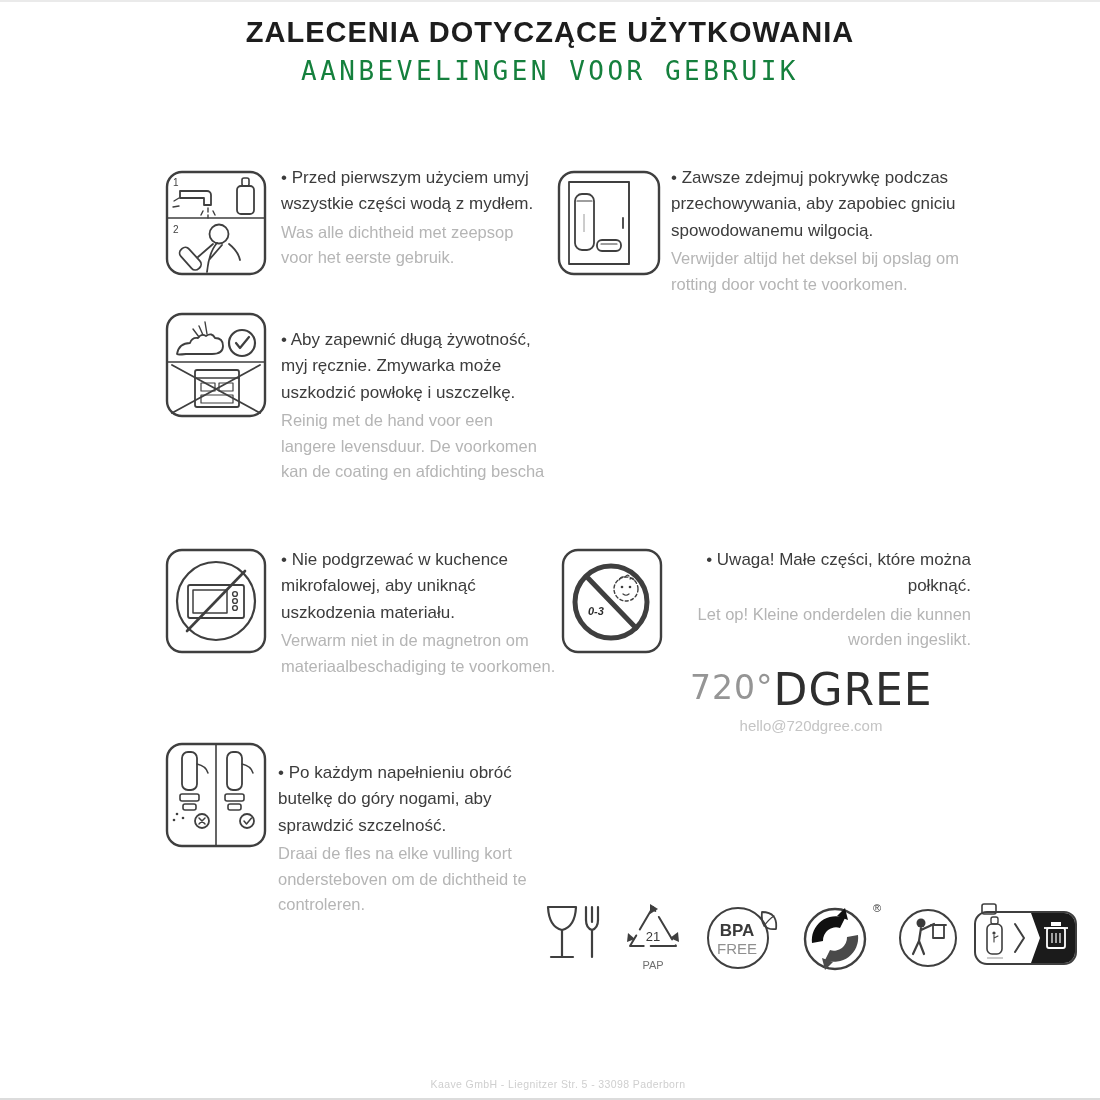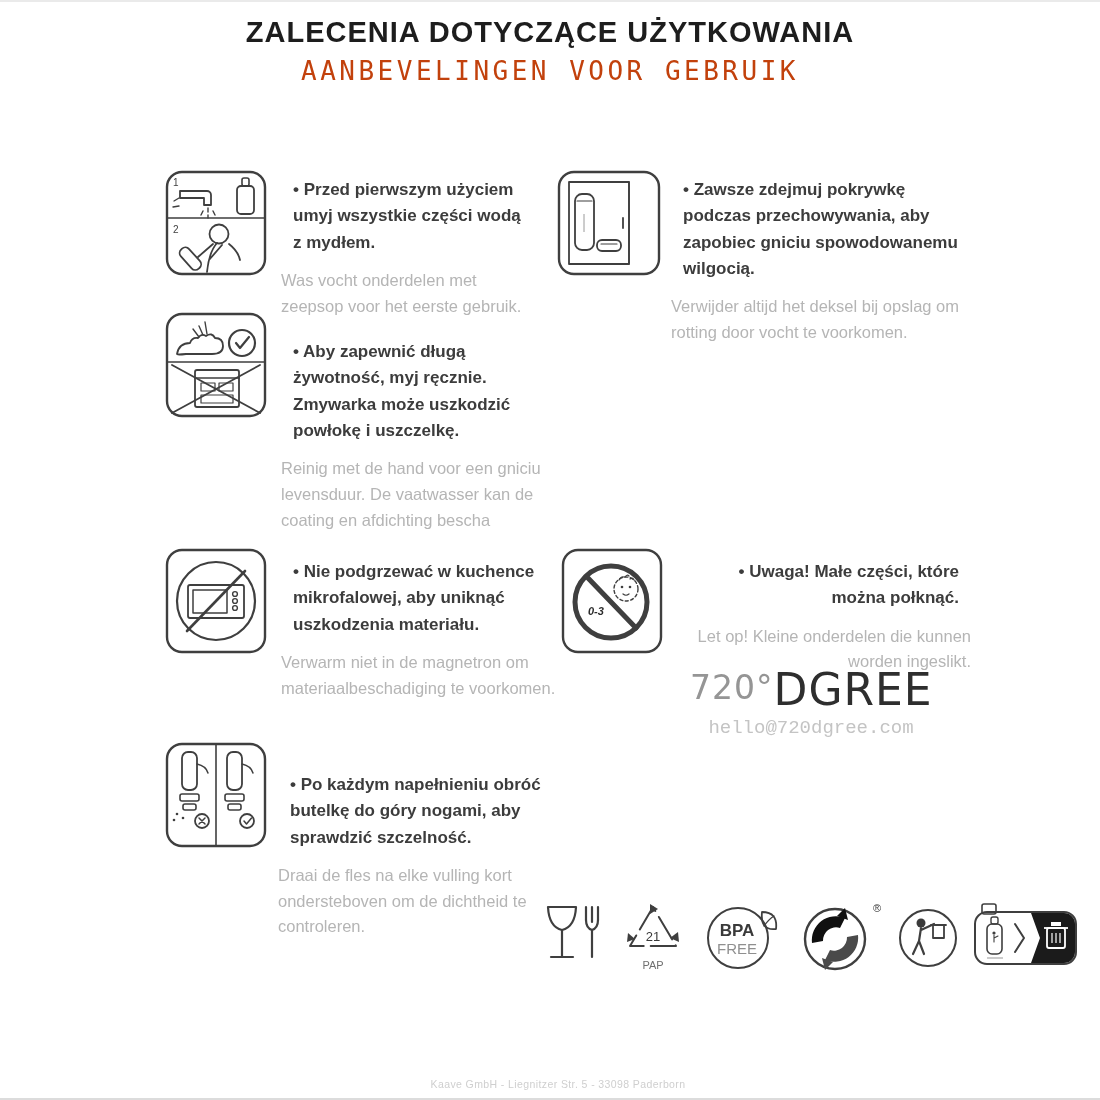--- a/index.html
+++ b/index.html
@@ -7,39 +7,39 @@
     position:relative;width:1100px;height:1100px;background:#ffffff;
     font-family:"Liberation Sans",sans-serif;overflow:hidden;box-sizing:border-box;
     border-top:2px solid #eaeaea;border-bottom:2px solid #dcdcdc;
   }
   .title1{
     position:absolute;top:14px;left:0;right:0;text-align:center;
     font-size:29px;font-weight:bold;color:#1d1d1d;letter-spacing:1px;
   }
   .title2{
     position:absolute;top:54px;left:0;right:0;text-align:center;
-    font-family:"DejaVu Sans Mono",monospace;font-size:26px;color:#c2410c;letter-spacing:3.5px;
+    font-family:"DejaVu Sans Mono",monospace;font-size:26px;color:#15803d;letter-spacing:3.5px;
   }
   .icon-box{position:absolute;}
   .icon-box svg{display:block;}
   .txt{position:absolute;}
-  .pl{font-weight:bold;color:#3c3c3c;font-size:17px;line-height:1.55;margin:12px;}
+  .pl{font-weight:normal;color:#3c3c3c;font-size:17px;line-height:1.55;margin:0;}
   .nl{color:#b5b5b5;font-size:16.5px;line-height:1.55;margin:2px 0 0 0;font-weight:normal;}
   
   .b1i{left:165px;top:168px;}  .b1t{left:281px;top:163px;width:262px;}
   .b2i{left:165px;top:310px;}  .b2t{left:281px;top:325px;width:268px;}
   .b3i{left:165px;top:546px;}  .b3t{left:281px;top:545px;width:276px;}
   .b4i{left:165px;top:740px;}  .b4t{left:278px;top:758px;width:278px;}
   .r1i{left:557px;top:168px;}  .r1t{left:671px;top:163px;width:300px;}
   .r2i{left:561px;top:546px;font-style:italic;}  .r2t{left:671px;top:545px;width:300px;text-align:right;}
   .brand{position:absolute;left:690px;top:662px;width:242px;text-align:center;}
   .brand .logoline{white-space:nowrap;}
   .brand .pre{font-family:"DejaVu Sans",sans-serif;font-size:33px;color:#959595;letter-spacing:1px;vertical-align:6px;}
   .brand .main{font-family:"DejaVu Sans",sans-serif;font-size:44px;color:#2e2e2e;letter-spacing:1px;}
-  .brand .email{font-size:19px;color:#c4c4c4;margin-top:2px;font-family:Liberation Mono, monospace;}
+  .brand .email{font-size:15px;color:#c4c4c4;margin-top:2px;}
   .footer-icons{position:absolute;left:538px;top:896px;display:flex;align-items:center;gap:13px;}
   .company{position:absolute;top:1076px;left:16px;right:0;text-align:center;font-size:10.5px;color:#cfcfcf;letter-spacing:.4px;}
   .ic{stroke:#3f3f3f;fill:none;stroke-linecap:round;stroke-linejoin:round;}
 </style>
 </head>
 <body>
 
 <div class="page">
 
   <div class="title1">ZALECENIA DOTYCZĄCE UŻYTKOWANIA</div>
@@ -56,42 +56,42 @@
       <rect class="ic" x="72" y="16" width="17" height="28" rx="4" stroke-width="1.8"></rect>
       <rect class="ic" x="77" y="8" width="7" height="8" rx="2" stroke-width="1.6"></rect>
       <text x="8" y="63" font-size="10" fill="#3f3f3f">2</text>
       <circle class="ic" cx="54" cy="64" r="9.5" stroke-width="1.8"></circle>
       <path class="ic" d="M42 102 q2 -20 10 -29 M64 74 q9 7 11 16 M48 74 l-15 13 M57 75 l-13 15" stroke-width="1.8"></path>
       <rect class="ic" x="20" y="76" width="11" height="26" rx="5" stroke-width="1.8" transform="rotate(-42 25 89)"></rect>
     </svg>
   </div>
   <div class="txt b1t">
     <p class="pl">• Przed pierwszym użyciem umyj wszystkie części wodą z mydłem.</p>
-    <p class="nl">Was vocht onderdelen met zeepsop voor het eerste gebruik.</p>
+    <p class="nl">Was alle dichtheid met zeepsop voor het eerste gebruik.</p>
   </div>
 
   <div class="icon-box b2i">
     <svg width="102" height="106" viewBox="0 0 102 106">
       <rect class="ic" x="2" y="2" width="98" height="102" rx="15" stroke-width="2.4"></rect>
       <line class="ic" x1="3" y1="50" x2="99" y2="50" stroke-width="1.6"></line>
       <path class="ic" d="M12 42 q2 -11 13 -11 q2 -6 8 -5 q3 -5 8 -2 q6 -4 9 2 q8 0 8 8 q0 8 -11 8 h-26 q-9 1 -9 0 z" stroke-width="1.8"></path>
       <path class="ic" d="M34 14 l4 9 M40 10 l2 12 M28 17 l6 8" stroke-width="1.4"></path>
       <circle class="ic" cx="77" cy="31" r="13" stroke-width="2.2"></circle>
       <path class="ic" d="M71 31 l4 5 l9 -11" stroke-width="2.2"></path>
       <rect class="ic" x="30" y="58" width="44" height="37" rx="2" stroke-width="1.8"></rect>
       <line class="ic" x1="30" y1="66" x2="74" y2="66" stroke-width="1.4"></line>
       <rect class="ic" x="36" y="71" width="14" height="8" stroke-width="1.2"></rect>
       <rect class="ic" x="54" y="71" width="14" height="8" stroke-width="1.2"></rect>
       <rect class="ic" x="36" y="83" width="32" height="8" stroke-width="1.2"></rect>
       <path class="ic" d="M7 53 L95 101 M95 53 L7 101" stroke-width="1.8"></path>
     </svg>
   </div>
   <div class="txt b2t">
     <p class="pl">• Aby zapewnić długą żywotność, myj ręcznie. Zmywarka może uszkodzić powłokę i uszczelkę.</p>
-    <p class="nl">Reinig met de hand voor een gniciu levensduur. De vaatwasser kan de coating en afdichting bescha</p>
+    <p class="nl">Reinig met de hand voor een langere levensduur. De voorkomen kan de coating en afdichting bescha</p>
   </div>
 
   <div class="icon-box b3i">
     <svg width="102" height="106" viewBox="0 0 102 106">
       <rect class="ic" x="2" y="2" width="98" height="102" rx="15" stroke-width="2.4"></rect>
       <circle class="ic" cx="51" cy="53" r="39" stroke-width="2.2"></circle>
       <rect class="ic" x="23" y="37" width="56" height="33" rx="2" stroke-width="1.8"></rect>
       <rect class="ic" x="28" y="42" width="34" height="23" stroke-width="1.5"></rect>
       <circle class="ic" cx="70" cy="46" r="2.4" stroke-width="1.4"></circle>
       <circle class="ic" cx="70" cy="53" r="2.4" stroke-width="1.4"></circle>

